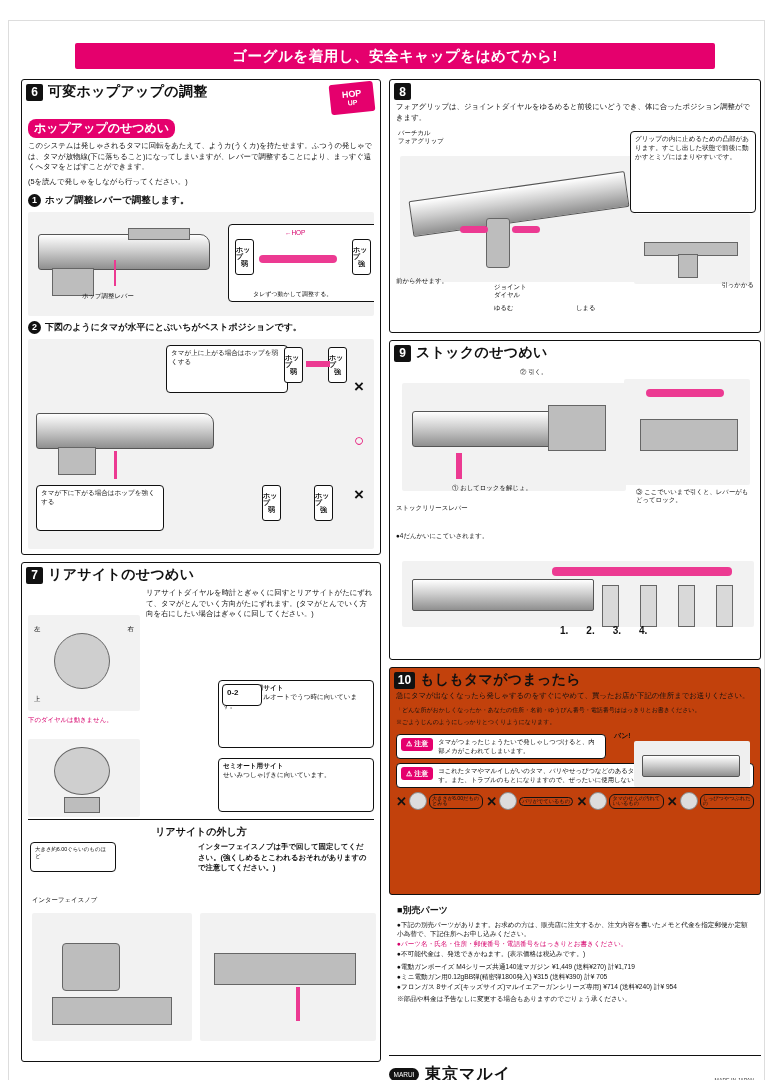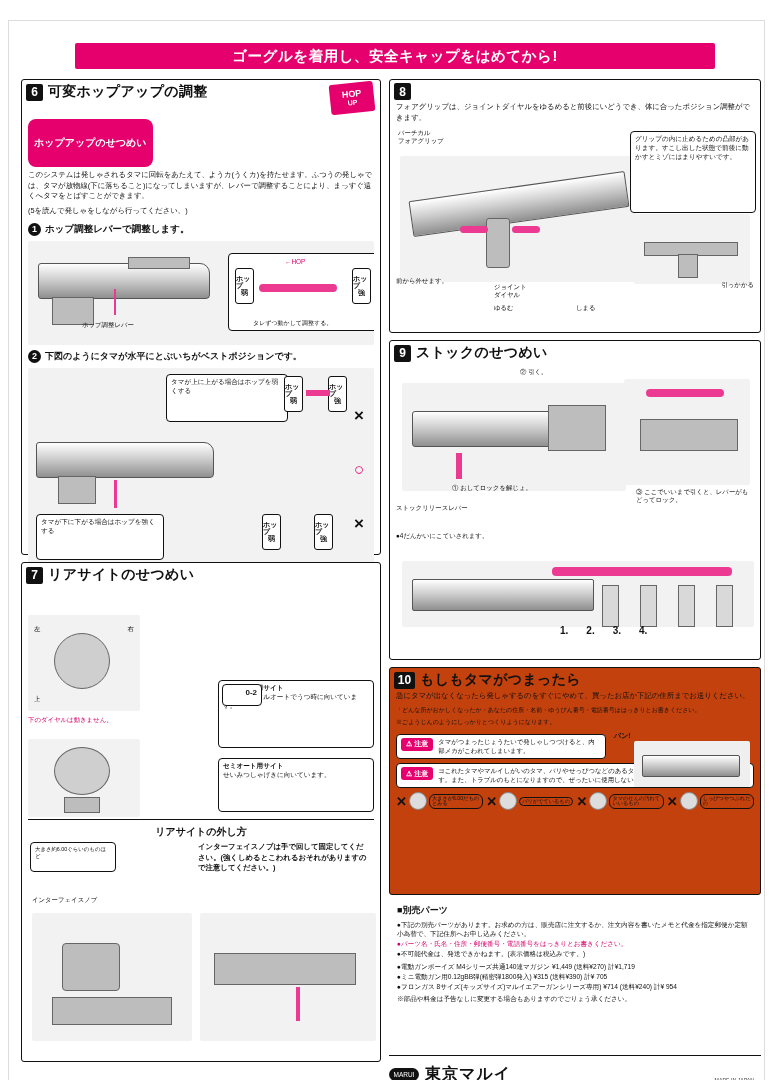--- a/index.html
+++ b/index.html
@@ -15,21 +15,21 @@
   .box{position:relative;border:1.6px solid #111;border-radius:3px;background:#fff;margin-bottom:7px;box-sizing:border-box;}
   .box.pink{background:#c2410c;border-color:#111;}
   .hdr{display:flex;align-items:center;gap:5px;padding:3px 4px 2px 4px;}
   .num{width:17px;height:17px;background:#111;color:#fff;font-size:12px;font-weight:bold;display:flex;align-items:center;justify-content:center;border-radius:2px;flex:none;}
   .num.wide{width:21px;}
   .htitle{font-size:14px;font-weight:bold;letter-spacing:.3px;}
 
   .bodytxt{font-size:7.4px;line-height:1.45;padding:0 6px 4px 6px;color:#111;}
   .tiny{font-size:6px;line-height:1.35;}
 
-  .pinkbar{display:inline-block;background:#e5006d;color:#fff;font-size:10px;font-weight:bold;padding:17px 6px;border-radius:8px;margin-top:16px;}
+  .pinkbar{display:inline-block;background:#e5006d;color:#fff;font-size:12px;font-weight:bold;padding:1px 6px;border-radius:8px;margin-top:16px;}
   .stepline{display:flex;align-items:center;gap:4px;font-size:9.5px;font-weight:bold;padding:2px 6px;}
   .dot{width:13px;height:13px;border-radius:50%;background:#111;color:#fff;font-size:9px;display:flex;align-items:center;justify-content:center;flex:none;}
 
   .art{position:relative;background:#f2f2f2;border-radius:2px;margin:3px 6px;overflow:hidden;}
   .gun{position:absolute;background:linear-gradient(180deg,#fff 0%,#cfcfcf 45%,#8f8f8f 100%);border:1px solid #555;border-radius:2px;}
   .gunl{position:absolute;background:#bdbdbd;border:1px solid #666;}
   .arrowpink{position:absolute;background:#ec3a92;}
   .hopchip{position:absolute;border:1.4px solid #111;border-radius:3px;background:#fff;width:17px;height:34px;
     display:flex;flex-direction:column;align-items:center;justify-content:center;font-size:7px;font-weight:bold;line-height:1;}
   .hopchip b{display:block;}
@@ -158,31 +158,32 @@
       </div>
     </div>
 
     <div class="box" style="height:500px;">
       <div class="hdr">
         <div class="num">7</div>
         <div class="htitle">リアサイトのせつめい</div>
       </div>
 
       <div style="position:relative;height:230px;">
+        <div class="bodytxt" style="position:absolute;left:118px;top:2px;width:228px;">リアサイトダイヤルを時計とぎゃくに回すとリアサイトがたにずれて、タマがとんでいく方向がたにずれます。(タマがとんでいく方向を右にしたい場合はぎゃくに回してください。)</div>
         <div class="art" style="position:absolute;left:0;top:26px;width:112px;height:96px;">
           <div class="gunl" style="left:26px;top:18px;width:54px;height:54px;border-radius:50%;background:#cfcfcf;"></div>
           <div class="lbl" style="left:6px;top:10px;">左</div>
           <div class="lbl" style="right:6px;top:10px;">右</div>
           <div class="lbl" style="left:6px;bottom:8px;">上</div>
         </div>
         <div class="callout" style="position:absolute;left:196px;top:94px;width:146px;height:60px;">
           <b>フルオート用サイト</b><br>
           <span>近いマトにフルオートでうつ時に向いています。</span>
         </div>
-        <div class="callout" style="position:absolute;left:200px;top:98px;width:30px;height:14px;font-size:8px;font-weight:bold;text-align:right;">0-2</div>
+        <div class="callout" style="position:absolute;left:200px;top:98px;width:30px;height:14px;font-size:8px;font-weight:bold;text-align:left;">0-2</div>
         <div class="lbl pink" style="position:absolute;left:6px;top:130px;width:100px;">下のダイヤルは動きません。</div>
 
         <div class="art" style="position:absolute;left:0;top:150px;width:112px;height:78px;">
           <div class="gunl" style="left:26px;top:8px;width:54px;height:46px;border-radius:50%;background:#cfcfcf;"></div>
           <div class="gunl" style="left:36px;top:58px;width:34px;height:14px;"></div>
         </div>
         <div class="callout" style="position:absolute;left:196px;top:172px;width:146px;height:46px;">
           <b>セミオート用サイト</b><br>
           <span>せいみつしゃげきに向いています。</span>
         </div>

